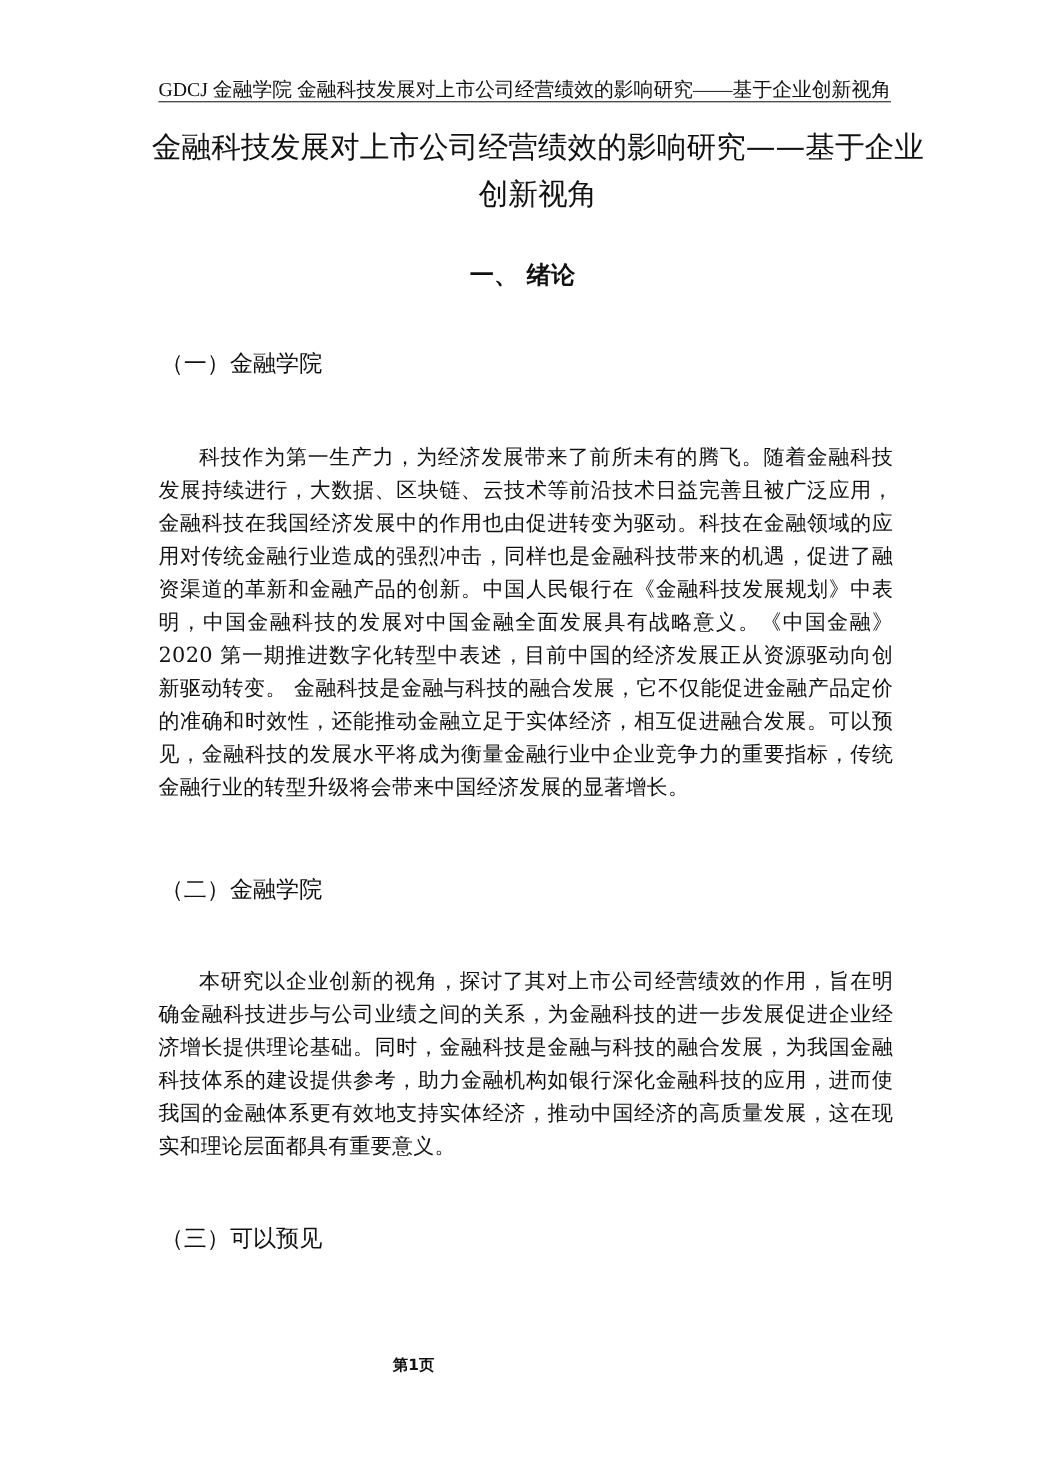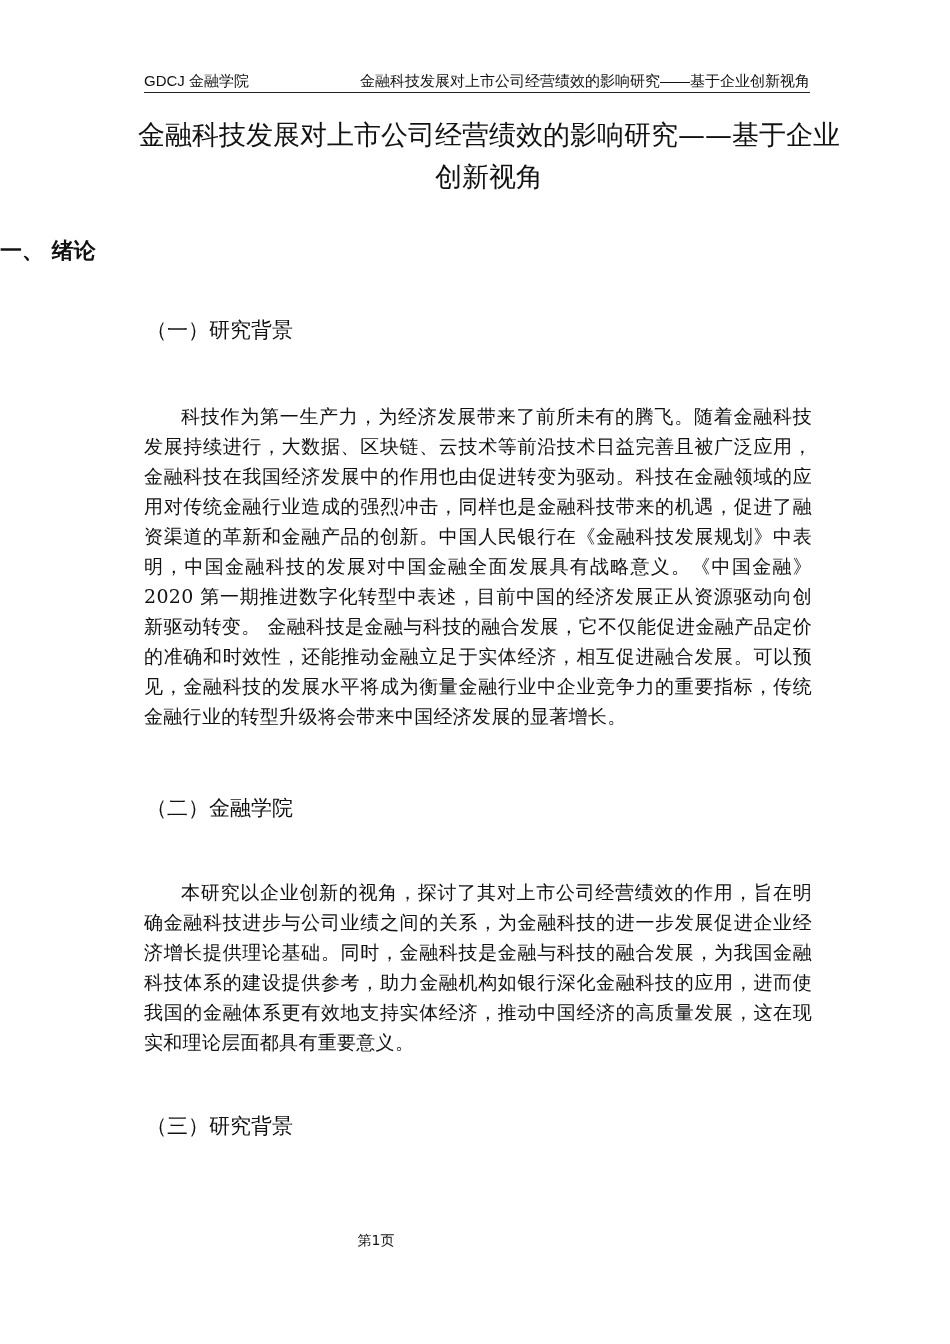--- a/index.html
+++ b/index.html
@@ -1,43 +1,43 @@
 <!DOCTYPE html>
 <html><head>
 <meta charset="utf-8">
 <style>
   html, body { margin:0; padding:0; background:#ffffff; }
   body { width:950px; height:1344px; position:relative; overflow:hidden; color:#111; }
   .header { position:absolute; left:144px; top:72px; width:666px; height:20px; border-bottom:1px solid #222;
-            font-family:Liberation Sans, sans-serif; font-size:15px; line-height:18px;text-align:center; }
+            font-family:Liberation Serif, serif; font-size:18px; line-height:18px;text-align:center; }
   .header .left { position:absolute; left:0; top:0; }
   .header .right { position:absolute; right:0; top:0; }
   .title { position:absolute; left:130px; top:114px; width:718px; text-align:center;
            font-family:"DejaVu Sans", sans-serif; font-size:27px; line-height:42px; }
-  .h1 { position:absolute; left:0; width:950px; top:234px; 
+  .h1 { position:absolute; left:0; width:950px; top:234px; text-align:center;
         font-family:"DejaVu Sans", sans-serif; font-size:22px; font-weight:bold; line-height:34px; }
   .h2 { position:absolute; left:146px; font-family:"DejaVu Sans", sans-serif; font-size:21px; line-height:30px; }
   .para { position:absolute; left:144px; width:668px; font-family:"DejaVu Serif", serif; font-size:19px;
           line-height:30px; text-indent:37px; text-align:justify; letter-spacing:0.3px; }
   .footer { position:absolute; left:0; width:752px; top:1232px; text-align:center;
-            font-family:"DejaVu Sans", sans-serif; font-size:14px; font-weight:normal; }
+            font-family:"DejaVu Sans", sans-serif; font-size:14px; font-weight:bold; }
 </style>
 </head>
 <body>
 
 <div class="header">
   <span class="left">GDCJ 金融学院</span>
   <span class="right">金融科技发展对上市公司经营绩效的影响研究——基于企业创新视角</span>
 </div>
 
 <div class="title">金融科技发展对上市公司经营绩效的影响研究——基于企业创新视角</div>
 
 <div class="h1">一、 绪论</div>
 
-<div class="h2" style="top:315px;">（一）研究背景</div>
+<div class="h2" style="top:315px;">（一）金融学院</div>
 <div class="para" style="top:401px;">科技作为第一生产力，为经济发展带来了前所未有的腾飞。随着金融科技发展持续进行，大数据、区块链、云技术等前沿技术日益完善且被广泛应用，金融科技在我国经济发展中的作用也由促进转变为驱动。科技在金融领域的应用对传统金融行业造成的强烈冲击，同样也是金融科技带来的机遇，促进了融资渠道的革新和金融产品的创新。中国人民银行在《金融科技发展规划》中表明，中国金融科技的发展对中国金融全面发展具有战略意义。《中国金融》2020 第一期推进数字化转型中表述，目前中国的经济发展正从资源驱动向创新驱动转变。 金融科技是金融与科技的融合发展，它不仅能促进金融产品定价的准确和时效性，还能推动金融立足于实体经济，相互促进融合发展。可以预见，金融科技的发展水平将成为衡量金融行业中企业竞争力的重要指标，传统金融行业的转型升级将会带来中国经济发展的显著增长。</div>
 
 <div class="h2" style="top:793px;">（二）金融学院</div>
 <div class="para" style="top:877px;">本研究以企业创新的视角，探讨了其对上市公司经营绩效的作用，旨在明确金融科技进步与公司业绩之间的关系，为金融科技的进一步发展促进企业经济增长提供理论基础。同时，金融科技是金融与科技的融合发展，为我国金融科技体系的建设提供参考，助力金融机构如银行深化金融科技的应用，进而使我国的金融体系更有效地支持实体经济，推动中国经济的高质量发展，这在现实和理论层面都具有重要意义。</div>
 
-<div class="h2" style="top:1111px;">（三）研究背景</div>
+<div class="h2" style="top:1111px;">（三）可以预见</div>
 
 <div class="footer">第1页</div>
 
 </body></html>

